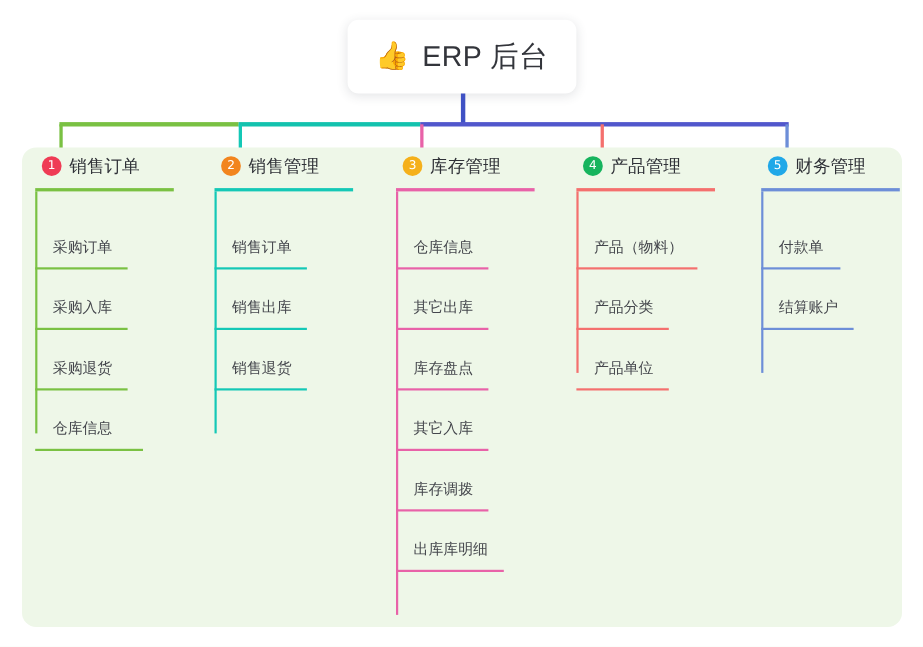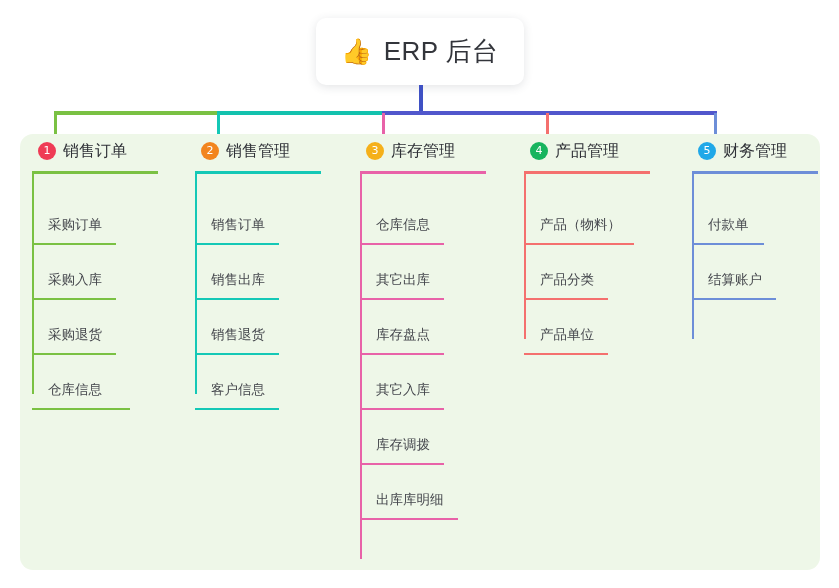--- a/index.html
+++ b/index.html
@@ -211,24 +211,20 @@
               <div class="leaf-rule" style="width: 84px; background: rgb(20, 200, 182);"></div>
             </div>
             <div class="leaf">
               <span class="leaf-label">销售出库</span>
               <div class="leaf-rule" style="width: 84px; background: rgb(20, 200, 182);"></div>
             </div>
             <div class="leaf">
               <span class="leaf-label">销售退货</span>
               <div class="leaf-rule" style="width: 84px; background: rgb(20, 200, 182);"></div>
             </div>
-            <div class="leaf">
-              <span class="leaf-label">客户信息</span>
-              <div class="leaf-rule" style="width: 84px; background: rgb(20, 200, 182);"></div>
-            </div>
           </div>
         </div>
         <div class="column" style="left: 328px;">
           <div class="col-head">
             <span class="badge" style="background: rgb(245, 176, 26);">3</span>
             <span class="col-title">库存管理</span>
           </div>
           <div class="col-rule" style="width: 126px; margin-left: 12px; background: rgb(232, 98, 168);"></div>
           <div class="col-body">
             <div class="spine" style="background: rgb(232, 98, 168); height: 385px;"></div>

